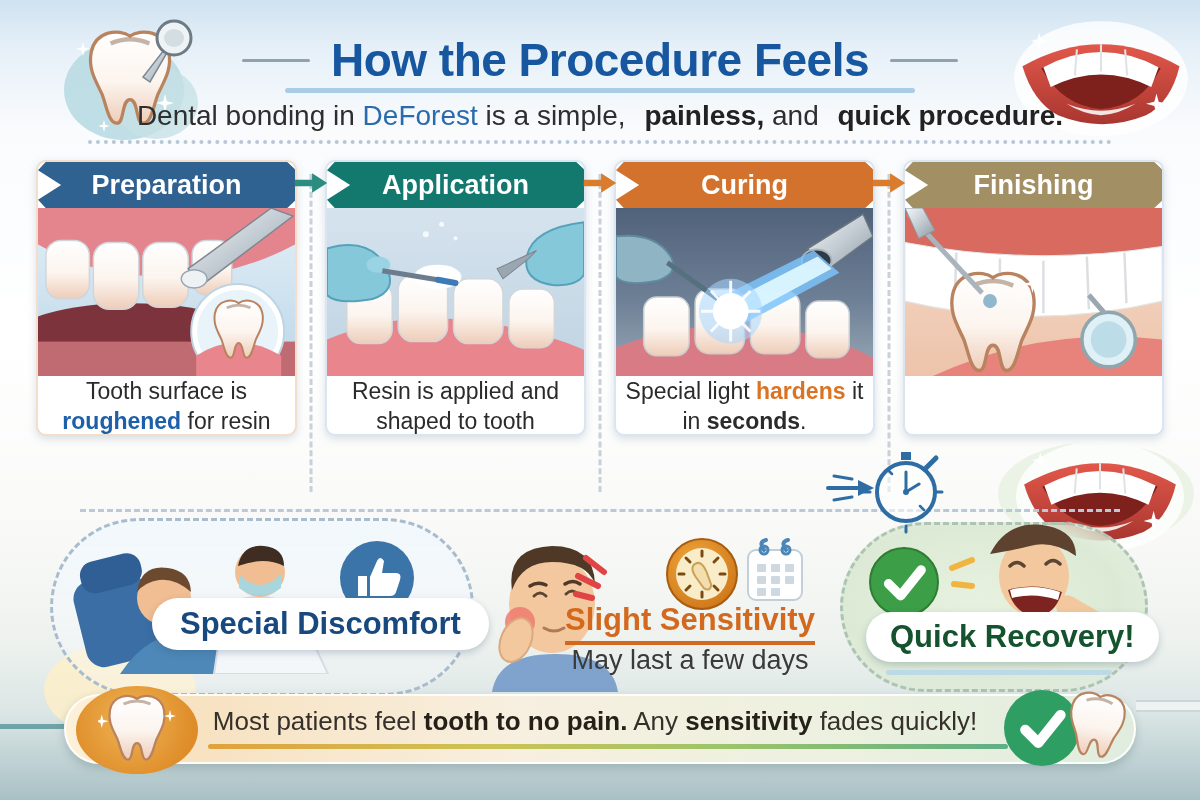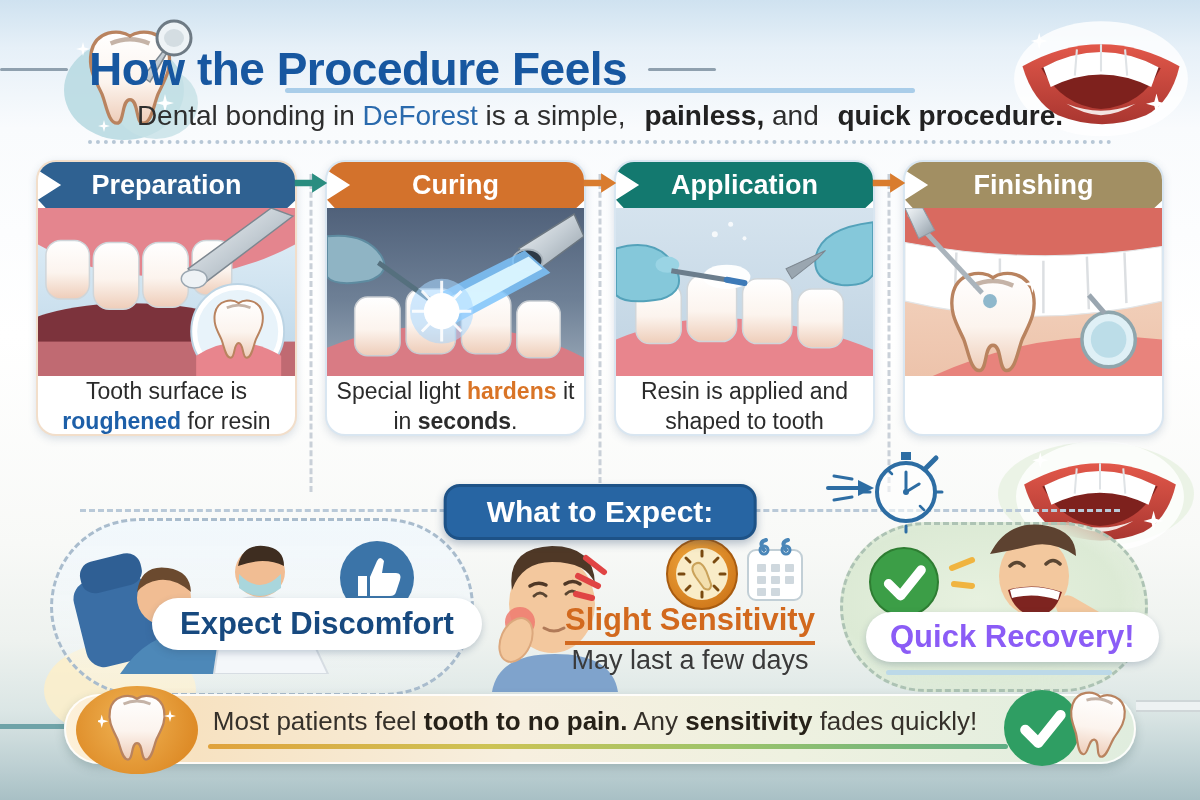--- a/index.html
+++ b/index.html
@@ -8,32 +8,32 @@
     position:relative; width:1200px; height:800px; overflow:hidden;
     font-family:"Liberation Sans", sans-serif; color:#2f2f2f;
     background:linear-gradient(180deg,#cfe2f0 0%, #e6f0f8 6%, #f9fbfd 16%, #ffffff 42%,
                #f8f9f7 68%, #eef2ef 80%, #dbe6e5 89%, #bccfd2 96%, #a8c0c5 100%);
   }
   svg { display:block; }
 
   
   .logo-tl { position:absolute; left:46px; top:8px; width:170px; height:150px; }
   .smile-tr { position:absolute; left:1012px; top:18px; width:178px; height:118px; }
-  .title-row { position:absolute; left:0; top:42px; width:100%; display:flex; align-items:center; gap:21px; }
+  .title-row { position:absolute; left:0; top:33px; width:100%; display:flex; align-items:center; justify-content:center; gap:21px; }
   .title-dash { width:68px; height:3px; background:#8fa0ae; border-radius:2px; }
   .title { font-size:46px; font-weight:bold; letter-spacing:-0.5px; }
   .title-underline { position:absolute; left:50%; top:88px; transform:translateX(-50%); width:630px; height:5px; background:#a9cde9; border-radius:3px; }
   .subtitle { position:absolute; left:0; top:100px; width:100%; text-align:center; font-size:28px; color:#2e2e2e; }
   .subtitle .city { color:#2a6aad; }
   .subtitle b { color:#222;margin-left:11px; }
   .dotted-div { position:absolute; left:88px; right:88px; top:140px; border-top:4px dotted #b7c7d6; }
 
   
   .steps-row { position:absolute; left:36px; top:160px; width:1128px; height:336px; display:flex; gap:28px; }
-  .step-col { position:relative; width:261px; height:276px; background:#fff; border-radius:20px;
+  .step-col { position:relative; width:261px; height:276px; background:#fff; border-radius:10px;
               box-shadow:0 3px 8px rgba(60,90,120,.18); overflow:hidden; z-index:2;
               border:2px solid rgba(170,200,225,.45); }
   .step-col:nth-child(3), .step-col:nth-child(4) { border-color:rgba(230,190,150,.5); }
   .step-banner { height:46px; display:flex; align-items:center; justify-content:center;
                  color:#fff; font-size:27px; font-weight:bold;
                  clip-path:polygon(3% 0,97% 0,100% 16%,100% 84%,97% 100%,3% 100%,0 82%,9% 50%,0 18%); }
   .step-img { width:100%; height:168px; }
   .step-img svg { width:100%; height:100%; }
   .step-desc { padding:0 5px 0 5px; text-align:center; font-size:23px; line-height:1.32; color:#2b2b2b; }
   .hl-blue { color:#1d5fa8; font-weight:bold; }
@@ -213,46 +213,20 @@
           <path d="M160 146 Q202 120 246 146 L246 166 H160 Z" fill="#e8858d"></path>
           <use href="#tooth" x="168" y="88" width="70" height="64"></use>
         </svg>
       </div>
       <div class="step-desc">
         <span>Tooth surface is </span><span class="hl-blue" style="color: rgb(29, 95, 168);">roughened</span><span> for resin adhesion.</span>
       </div>
     </div>
 
     <div class="step-col">
-      <div class="step-banner" style="background-color: rgb(211, 114, 44);">Curing</div>
-      <div class="step-img">
-        <svg viewBox="0 0 260 166" preserveAspectRatio="none">
-          <rect width="260" height="166" fill="url(#bgP3)"></rect>
-          <path d="M0 166 V138 Q72 110 152 118 Q216 124 260 148 V166 Z" fill="#d97b84"></path>
-          <rect x="28" y="88" width="46" height="58" rx="13" fill="url(#tg)" stroke="#c8cdd2" stroke-width="1.5"></rect>
-          <rect x="80" y="80" width="50" height="64" rx="14" fill="url(#tg)" stroke="#c8cdd2" stroke-width="1.5"></rect>
-          <rect x="136" y="82" width="50" height="62" rx="14" fill="url(#tg)" stroke="#c8cdd2" stroke-width="1.5"></rect>
-          <rect x="192" y="92" width="44" height="56" rx="13" fill="url(#tg)" stroke="#c8cdd2" stroke-width="1.5"></rect>
-          <path d="M0 28 Q38 24 54 46 Q66 64 42 72 Q8 78 0 68 Z" fill="#8fb4c4" stroke="#5e8ba0" stroke-width="2"></path>
-          <line x1="52" y1="54" x2="106" y2="92" stroke="#55707e" stroke-width="5"></line>
-          <polygon points="260,28 250,6 194,40 210,64" fill="url(#silver)" stroke="#6b7680" stroke-width="1.5"></polygon>
-          <ellipse cx="203" cy="52" rx="15" ry="11" fill="#2e3a46" stroke="#aab4bc" stroke-width="2"></ellipse>
-          <polygon points="200,42 226,64 122,118 102,90" fill="#7dc3fa" opacity=".85"></polygon>
-          <polygon points="204,48 218,60 124,110 112,94" fill="#dcf5ff" opacity=".95"></polygon>
-          <circle cx="116" cy="102" r="32" fill="#a7d7ff" opacity=".55"></circle>
-          <circle cx="116" cy="102" r="18" fill="#ffffff"></circle>
-          <path d="M116 72 V132 M86 102 H146 M96 82 L136 122 M136 82 L96 122" stroke="#ffffff" stroke-width="3" opacity=".9"></path>
-        </svg>
-      </div>
-      <div class="step-desc">
-        <span>Special light </span><span class="hl-orange" style="color: rgb(217, 116, 38);">hardens</span><span> it in </span><b>seconds</b><span>.</span>
-      </div>
-    </div>
-
-    <div class="step-col">
       <div class="step-banner" style="background-color: rgb(19, 121, 111);">Application</div>
       <div class="step-img">
         <svg viewBox="0 0 260 166" preserveAspectRatio="none">
           <rect width="260" height="166" fill="url(#bgP2)"></rect>
           <path d="M0 166 V130 Q62 104 132 110 Q202 116 260 140 V166 Z" fill="#e8858d"></path>
           <rect x="20" y="74" width="46" height="60" rx="14" fill="url(#tg)" stroke="#d0d6da" stroke-width="1.5"></rect>
           <rect x="72" y="66" width="50" height="66" rx="15" fill="url(#tg)" stroke="#d0d6da" stroke-width="1.5"></rect>
           <rect x="128" y="70" width="50" height="64" rx="15" fill="url(#tg)" stroke="#d0d6da" stroke-width="1.5"></rect>
           <rect x="184" y="80" width="46" height="58" rx="14" fill="url(#tg)" stroke="#d0d6da" stroke-width="1.5"></rect>
           <ellipse cx="112" cy="68" rx="24" ry="12" fill="#ffffff" opacity=".95"></ellipse>
@@ -266,20 +240,46 @@
             <circle cx="116" cy="16" r="2.5" fill="#fff" opacity=".8"></circle>
             <circle cx="130" cy="30" r="2" fill="#fff" opacity=".8"></circle>
         </svg>
       </div>
       <div class="step-desc">
         <span>Resin is applied and shaped to tooth</span>
       </div>
     </div>
 
     <div class="step-col">
+      <div class="step-banner" style="background-color: rgb(211, 114, 44);">Curing</div>
+      <div class="step-img">
+        <svg viewBox="0 0 260 166" preserveAspectRatio="none">
+          <rect width="260" height="166" fill="url(#bgP3)"></rect>
+          <path d="M0 166 V138 Q72 110 152 118 Q216 124 260 148 V166 Z" fill="#d97b84"></path>
+          <rect x="28" y="88" width="46" height="58" rx="13" fill="url(#tg)" stroke="#c8cdd2" stroke-width="1.5"></rect>
+          <rect x="80" y="80" width="50" height="64" rx="14" fill="url(#tg)" stroke="#c8cdd2" stroke-width="1.5"></rect>
+          <rect x="136" y="82" width="50" height="62" rx="14" fill="url(#tg)" stroke="#c8cdd2" stroke-width="1.5"></rect>
+          <rect x="192" y="92" width="44" height="56" rx="13" fill="url(#tg)" stroke="#c8cdd2" stroke-width="1.5"></rect>
+          <path d="M0 28 Q38 24 54 46 Q66 64 42 72 Q8 78 0 68 Z" fill="#8fb4c4" stroke="#5e8ba0" stroke-width="2"></path>
+          <line x1="52" y1="54" x2="106" y2="92" stroke="#55707e" stroke-width="5"></line>
+          <polygon points="260,28 250,6 194,40 210,64" fill="url(#silver)" stroke="#6b7680" stroke-width="1.5"></polygon>
+          <ellipse cx="203" cy="52" rx="15" ry="11" fill="#2e3a46" stroke="#aab4bc" stroke-width="2"></ellipse>
+          <polygon points="200,42 226,64 122,118 102,90" fill="#7dc3fa" opacity=".85"></polygon>
+          <polygon points="204,48 218,60 124,110 112,94" fill="#dcf5ff" opacity=".95"></polygon>
+          <circle cx="116" cy="102" r="32" fill="#a7d7ff" opacity=".55"></circle>
+          <circle cx="116" cy="102" r="18" fill="#ffffff"></circle>
+          <path d="M116 72 V132 M86 102 H146 M96 82 L136 122 M136 82 L96 122" stroke="#ffffff" stroke-width="3" opacity=".9"></path>
+        </svg>
+      </div>
+      <div class="step-desc">
+        <span>Special light </span><span class="hl-orange" style="color: rgb(217, 116, 38);">hardens</span><span> it in </span><b>seconds</b><span>.</span>
+      </div>
+    </div>
+
+    <div class="step-col">
       <div class="step-banner" style="background-color: rgb(162, 143, 99);">Finishing</div>
       <div class="step-img">
         <svg viewBox="0 0 260 166" preserveAspectRatio="none">
           <rect width="260" height="166" fill="url(#bgP4)"></rect>
           <path d="M0 0 H260 V38 Q195 52 130 50 Q60 52 0 34 Z" fill="#d96a60"></path>
           <path d="M0 34 Q130 58 260 38 L260 92 Q130 122 0 92 Z" fill="#ffffff" stroke="#e3e6e8"></path>
           <path d="M52 44 L50 96 M96 50 L96 104 M140 52 L140 104 M184 48 L186 100 M222 44 L224 94" stroke="#dcdfe2" stroke-width="2.5" fill="none"></path>
           <path d="M28 166 Q140 116 260 130 L260 166 Z" fill="#e8837c"></path>
           <use href="#tooth" x="30" y="58" width="118" height="110"></use>
           <line x1="4" y1="6" x2="78" y2="84" stroke="#aab4bc" stroke-width="5"></line>
@@ -333,21 +333,20 @@
     </svg>
   </div>
   <div class="smile-mid-blob"></div>
   <div class="smile-mid">
     <svg viewBox="0 0 170 115">
         <use href="#smileSym" width="170" height="115"></use>
       </svg>
   </div>
 
   <div class="expect-line"></div>
-  <div class="expect-banner" style="background-color: rgb(39, 101, 163);">What to Expect:</div>
 
   <div class="blob-yellow"></div>
   <div class="blob-left"></div>
   <div class="blob-right"></div>
 
   <div class="dentist-scene">
     <svg viewBox="0 0 308 152">
       <g transform="rotate(-14 60 100)">
         <rect x="18" y="52" width="72" height="88" rx="18" fill="#3a6ea5"></rect>
         <rect x="30" y="34" width="62" height="32" rx="14" fill="#2f5f94"></rect>
@@ -368,21 +367,21 @@
     </svg>
   </div>
   <div class="thumbs-up">
     <svg viewBox="0 0 94 94">
       <circle cx="47" cy="42" r="37" fill="#3b74a8"></circle>
       <polygon points="24,70 46,76 20,88" fill="#3b74a8"></polygon>
       <rect x="28" y="40" width="9" height="20" fill="#ffffff"></rect>
       <path d="M40 60 V41 L47 25 Q50 19 54 25 L52 37 H66 Q72 37 70 44 L66 56 Q65 60 60 60 Z" fill="#ffffff"></path>
     </svg>
   </div>
-  <div class="pill pill-minimal" style="color: rgb(23, 73, 127);">Expect Discomfort</div>
+  <div class="pill pill-minimal" style="color: rgb(23, 73, 127);">Special Discomfort</div>
 
   <div class="cheek-man">
     <svg viewBox="0 0 178 164">
       <path d="M26 164 Q32 126 89 126 Q146 126 152 164 Z" fill="#7fa3cc"></path>
       <ellipse cx="86" cy="76" rx="43" ry="49" fill="#f3c89e"></ellipse>
       <path d="M46 62 Q40 20 86 18 Q128 18 129 56 Q121 34 86 34 Q56 34 46 62 Z" fill="#4f3826"></path>
       <path d="M68 68 Q74 62 80 68 M100 66 Q106 60 112 66" stroke="#5a4632" stroke-width="3" fill="none" stroke-linecap="round"></path>
       <path d="M64 58 Q72 53 80 57 M99 56 Q107 51 114 56" stroke="#4f3826" stroke-width="3.5" fill="none" stroke-linecap="round"></path>
       <path d="M78 100 Q88 106 98 100" stroke="#b07a58" stroke-width="3" fill="none" stroke-linecap="round"></path>
       <circle cx="54" cy="94" r="15" fill="#ee7a6e" opacity=".85"></circle>
@@ -459,21 +458,21 @@
         </g>
       <path d="M108 112 Q132 104 148 120 L148 128 H96 Z" fill="#f4f6f8"></path>
       <ellipse cx="82" cy="60" rx="35" ry="40" fill="#f3c89e"></ellipse>
       <path d="M38 38 Q56 2 96 10 Q124 16 124 40 Q100 24 78 30 Q54 36 38 38 Z" fill="#5d4230"></path>
       <path d="M58 50 Q65 43 72 50 M94 48 Q101 41 108 48" stroke="#5a4632" stroke-width="3.5" fill="none" stroke-linecap="round"></path>
       <path d="M56 74 Q82 66 110 76 Q102 102 80 100 Q62 96 56 74 Z" fill="#7e2420"></path>
       <path d="M58 74 Q82 67 108 76 L106 84 Q82 76 60 82 Z" fill="#ffffff"></path>
       <path d="M24 120 Q60 100 108 112 L108 128 H24 Z" fill="#eef2f5"></path>
     </svg>
   </div>
-  <div class="pill pill-quick" style="color: #8b5cf6;">Quick Recovery!</div>
+  <div class="pill pill-quick" style="color: #14532d;">Quick Recovery!</div>
   <div class="quick-underline"></div>
 
   <div class="footer-pill"></div>
   <div class="footer-blob"></div>
   <div class="footer-tooth-l">
     <svg viewBox="0 0 104 96">
       <use href="#tooth" width="104" height="96"></use>
       <use href="#sparkle" x="-4" y="30" width="18" height="18"></use>
       <use href="#sparkle" x="88" y="24" width="16" height="16"></use>
     </svg>

